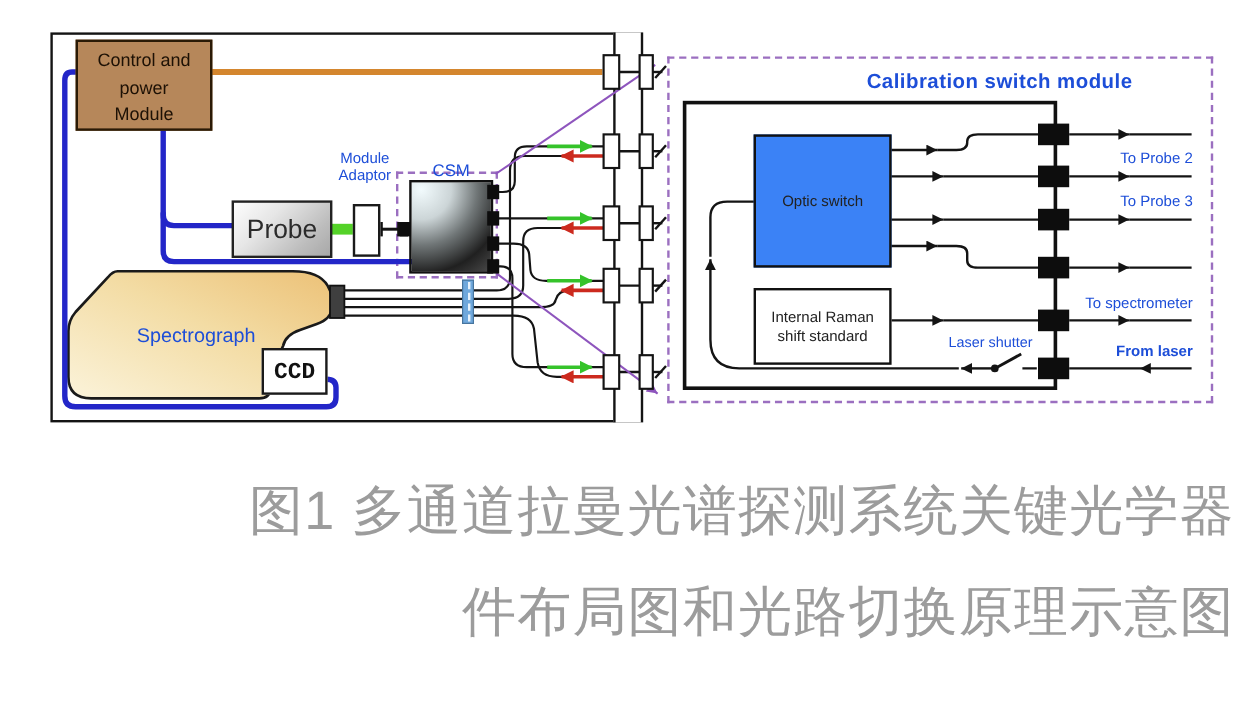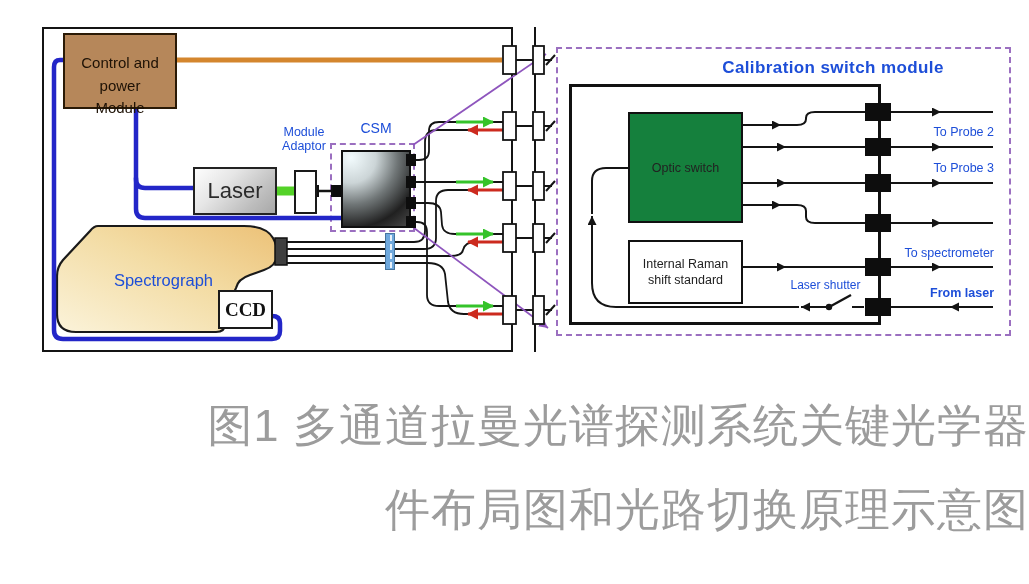--- a/index.html
+++ b/index.html
@@ -10,44 +10,44 @@
   .z1{z-index:1}.z2{z-index:2}.z4{z-index:4}.z5{z-index:5}.z6{z-index:6}
   svg.wires{position:absolute;left:0;top:0;z-index:3;}
   
   .enclosure{left:42px;top:27px;width:492px;height:325px;border:2.5px solid #141414;background:transparent;}
   .wall{left:511px;top:27px;width:25px;height:325px;border-left:2.5px solid #141414;border-right:2.5px solid #141414;background:#ffffff;}
   .dash-big{left:556px;top:47px;width:455px;height:289px;border:2px dashed #9b6fc0;}
   .dash-csm{left:330px;top:143px;width:85px;height:89px;border:2px dashed #9b6fc0;}
   .module-box{left:569px;top:84px;width:312px;height:241px;border:3px solid #111;background:#ffffff;}
   
   .ctrl{left:63px;top:33px;width:114px;height:76px;background:#b6875a;border:2px solid #2a1a06;
-        color:#1d1105;font-size:15px;font-weight:500;text-align:center;line-height:1.5;padding-top:17px;}
+        color:#1d1105;font-size:15px;font-weight:500;text-align:center;line-height:1.5;padding-top:5px;}
   .laser{left:193px;top:167px;width:84px;height:48px;border:2px solid #222;
          background:linear-gradient(135deg,#fdfdfd 0%,#e6e6e6 35%,#bdbdbd 75%,#a8a8a8 100%);
          display:flex;align-items:center;justify-content:center;font-size:22px;color:#2b2b2b;}
   .adaptor{left:294px;top:170px;width:23px;height:44px;border:2px solid #1a1a1a;background:#ffffff;}
   .csm-box{left:341px;top:150px;width:70px;height:78px;border:2px solid #101010;
            background:radial-gradient(circle at 12% 8%,#f2fbfd 0%,#ccd5d7 28%,#70767 7 52%,#202020 78%,#4a4a4a 100%);
            background:radial-gradient(circle at 12% 8%,#f2fbfd 0%,#ccd5d7 28%,#707677 52%,#202020 78%,#4a4a4a 100%);}
   .ccd{left:218px;top:290px;width:55px;height:39px;border:2px solid #1a1a1a;background:#ffffff;
-       display:flex;align-items:center;justify-content:center;font-family:Liberation Serif, serif;
+       display:flex;align-items:center;justify-content:center;font-family:Liberation Mono, monospace;
        font-weight:bold;font-size:19px;color:#111;}
-  .optic{left:628px;top:112px;width:115px;height:111px;border:2px solid #111;background:#15803d;
+  .optic{left:628px;top:112px;width:115px;height:111px;border:2px solid #111;background:#3b82f6;
          display:flex;align-items:center;justify-content:center;font-size:12.5px;color:#222;}
   .raman{left:628px;top:240px;width:115px;height:64px;border:2px solid #111;background:#ffffff;
          display:flex;flex-direction:column;align-items:center;justify-content:center;
          font-size:12.5px;line-height:1.3;color:#222;}
   .port{left:333px;top:185px;width:9px;height:12px;background:#0d0d0d;}
   .portR{width:10px;height:12px;background:#0d0d0d;left:406px;}
   .bluebar{left:385px;top:233px;width:10px;height:37px;background:#6fa8dc;border:1px solid #47759e;}
   .bluebar:after{content:"";position:absolute;left:3.5px;top:1px;bottom:1px;border-left:2px dashed #e8f2fb;}
   
   .lbl{color:#1d4ed8;}
   .fiber-lbl{left:271px;top:125px;width:66px;text-align:center;font-size:12.5px;line-height:1.15;}
-  .csm-lbl{left:348px;top:120px;width:56px;text-align:center;font-size:14px;}
+  .csm-lbl{left:348px;top:134px;width:56px;text-align:center;font-size:14px;}
   .spectro-lbl{left:68px;top:271px;width:145px;text-align:right;font-size:16.5px;}
   .title{left:668px;top:58px;width:330px;text-align:center;font-size:17px;font-weight:600;letter-spacing:.4px;}
   .shutter-lbl{left:778px;top:278px;width:95px;text-align:center;font-size:12px;}
   .portlbl{left:820px;width:174px;text-align:right;font-size:12.5px;height:15px;}
   .caption{left:0;width:1029px;text-align:right;font-size:45px;color:#9c9c9c;
            font-weight:400;letter-spacing:1px;}
 </style>
 </head>
 <body>
 
@@ -207,21 +207,21 @@
     </g>
   </svg>
 
   <div class="abs z4 ctrl">
     <div>Control and</div>
     <div>power</div>
     <div>Module</div>
   </div>
 
   <div class="abs z4 laser">
-    <span>Laser</span>
+    <span>Probe</span>
   </div>
 
   <div class="abs z4 adaptor"></div>
   <div class="abs z4 csm-box"></div>
   <div class="abs z5 port"></div>
   <div class="abs z5 portR" style="top:154px;"></div>
   <div class="abs z5 portR" style="top:176px;"></div>
   <div class="abs z5 portR" style="top:197px;"></div>
   <div class="abs z5 portR" style="top:216px;"></div>
   <div class="abs z4 bluebar"></div>

